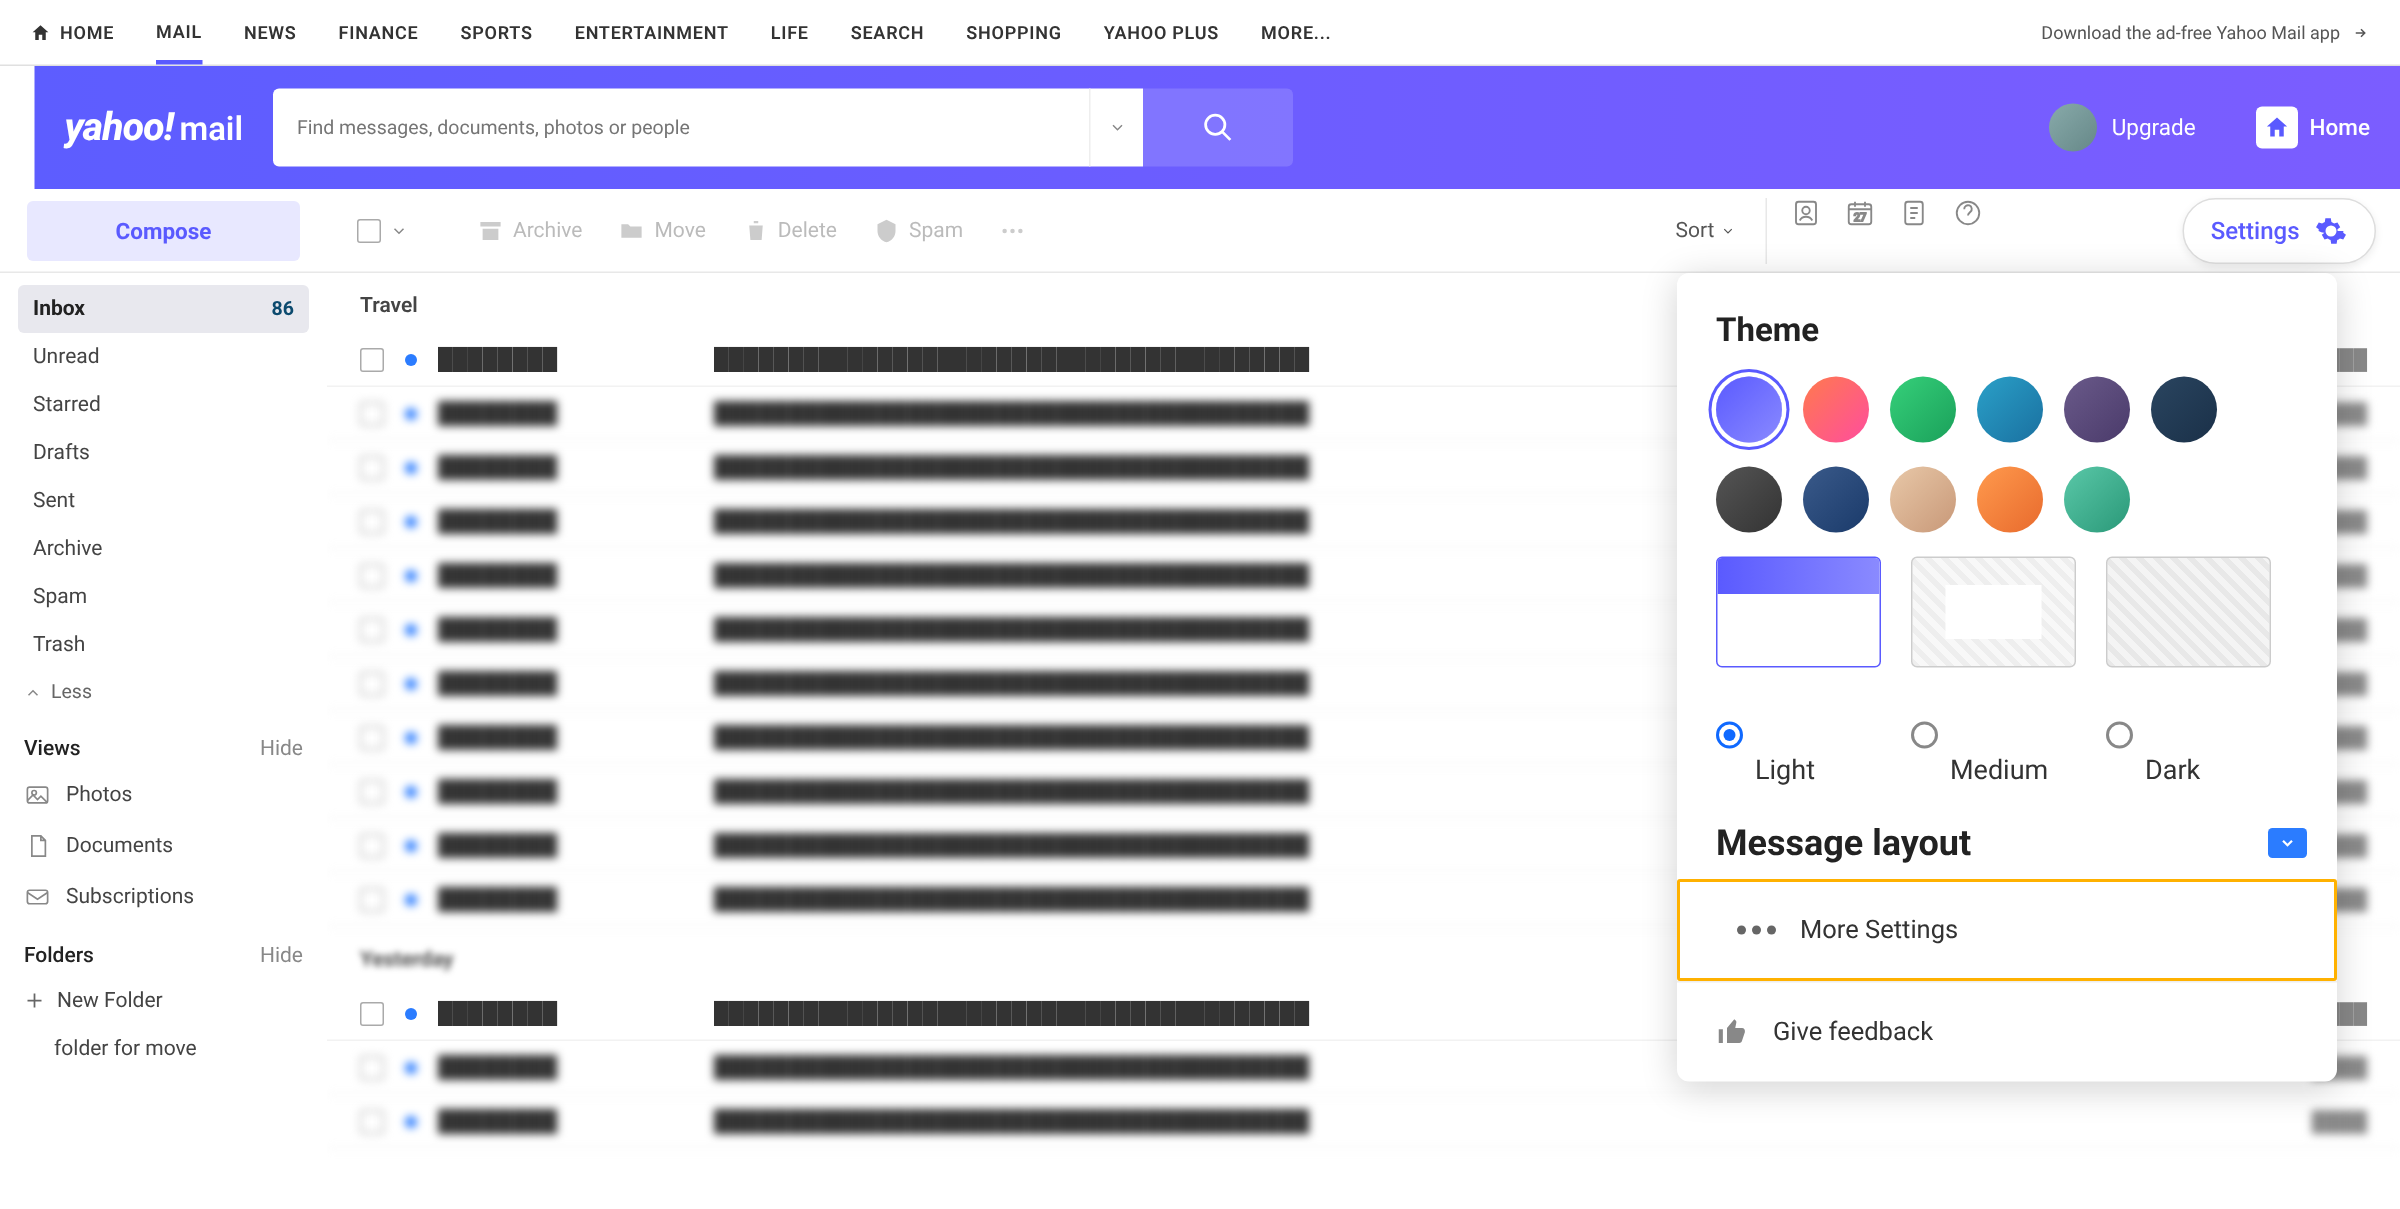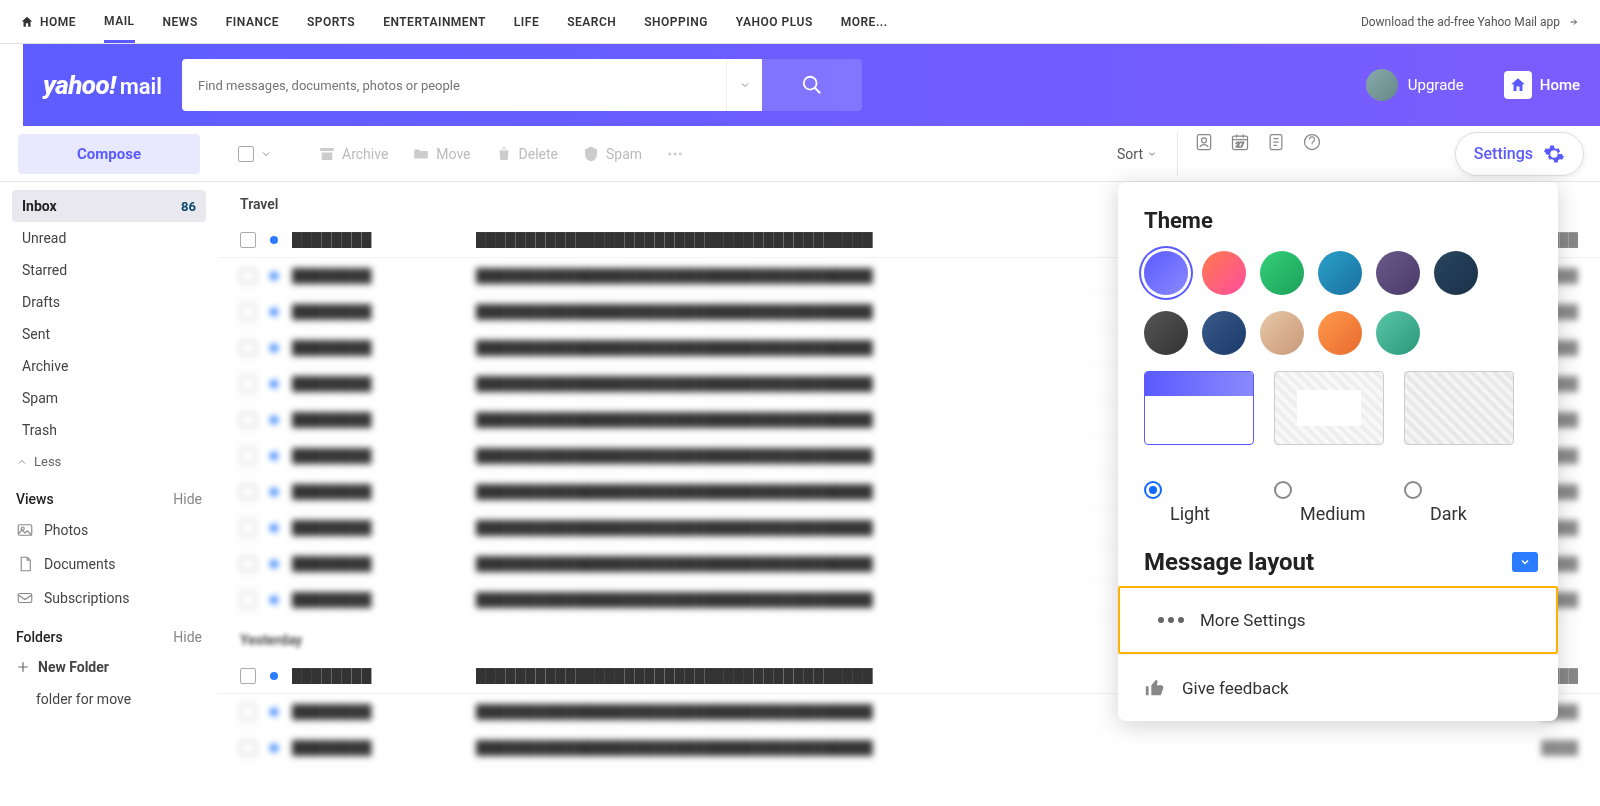--- a/index.html
+++ b/index.html
@@ -51,21 +51,21 @@
     
     .sidebar { width: 218px; padding: 8px 12px 0 12px; font-size: 14px; overflow-y: auto; }
     .folder { padding: 8px 10px; border-radius: 4px; display: flex; justify-content: space-between; align-items: center; cursor: pointer; color: #444; }
     .folder.active { background: #e8e8ee; font-weight: 700; color: #222; }
     .folder .count { font-size: 13px; color: #0c4a6e; }
     .less-row { display: flex; align-items: center; gap: 6px; padding: 8px 4px; color: #666; font-size: 13px; }
     .section-head { display: flex; justify-content: space-between; padding: 14px 4px 6px; color: #222; font-size: 14px; font-weight: 500; }
     .section-head .hide { color: #888; font-weight: 400; }
     .view-item, .sub-item { padding: 8px 4px; display: flex; align-items: center; gap: 10px; color: #444; }
     .vi-ico { width: 18px; height: 18px; color: #888; }
-    .newfolder { padding: 8px 4px; display: flex; align-items: center; gap: 8px; color: #444; font-weight: bold; }
+    .newfolder { padding: 8px 4px; display: flex; align-items: center; gap: 8px; color: #444; }
     .plus-ico { width: 14px; height: 14px; }
     .subfolder { padding: 8px 4px 8px 24px; color: #444; }
     
     
     .msglist { flex: 1; overflow: hidden; position: relative; }
     .day-head { padding: 14px 22px 10px; font-size: 14px; font-weight: 600; color: #444; }
     .msg-row { height: 36px; display: flex; align-items: center; padding: 0 22px; gap: 14px; border-bottom: 1px solid #f2f2f2; filter: blur(3px); }
     .msg-row:nth-child(1) { filter: none; }
     .dot { width: 8px; height: 8px; border-radius: 50%; background: #2b7cff; flex-shrink: 0; }
     .sender { width: 170px; font-weight: 700; color: #333; font-size: 14px; white-space: nowrap; overflow: hidden; }

